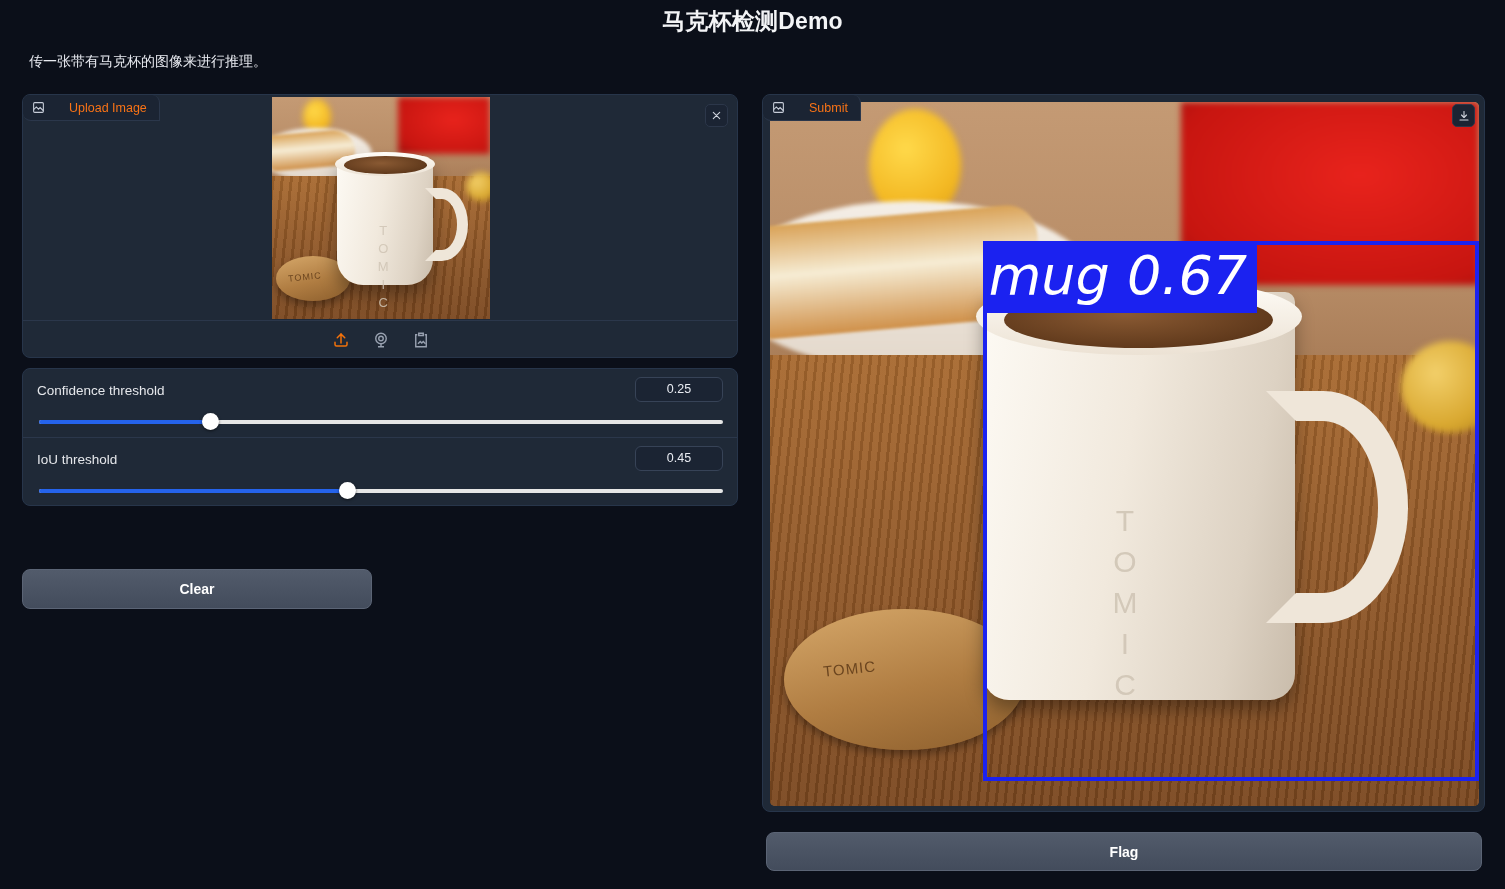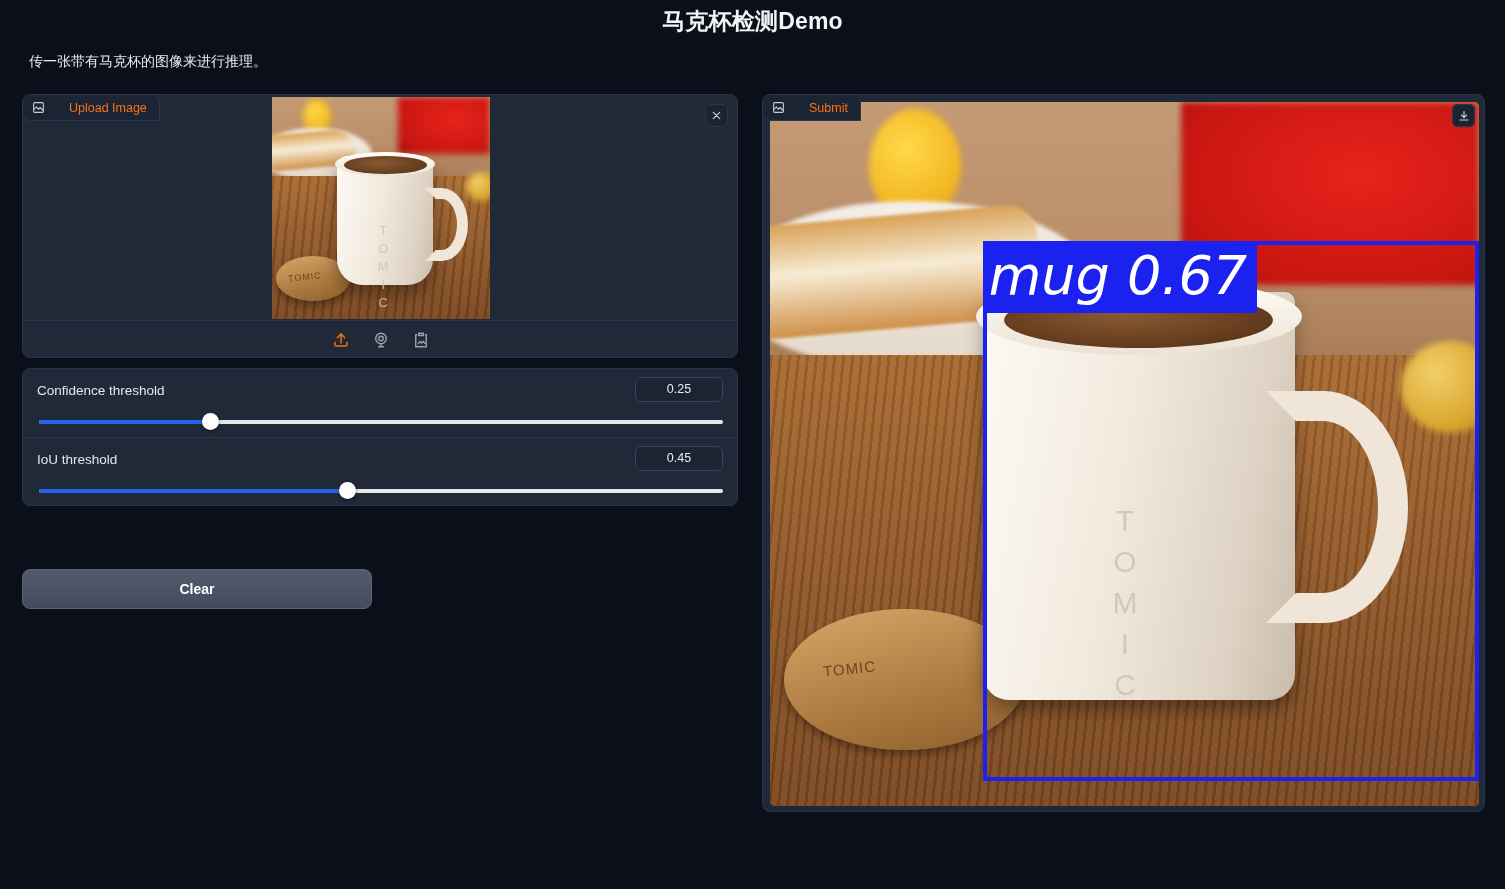--- a/index.html
+++ b/index.html
@@ -312,14 +312,15 @@
 
     <div class="dl-btn">
       <svg width="12" height="12" viewBox="0 0 24 24" fill="none" stroke="#cfd4dd" stroke-width="2.2" stroke-linecap="round" stroke-linejoin="round">
         <path d="M12 3v11"></path>
           <path d="M7 10l5 5 5-5"></path>
           <path d="M4 20h16"></path>
       </svg>
     </div>
   </div>
 
+  <div class="btn" id="flag-button">Flag</div>
 
 </div>
 
 </body></html>

